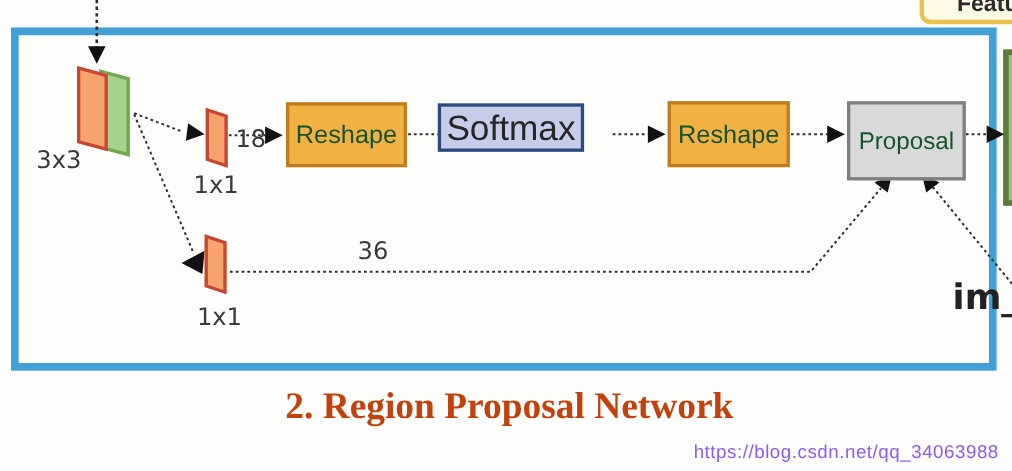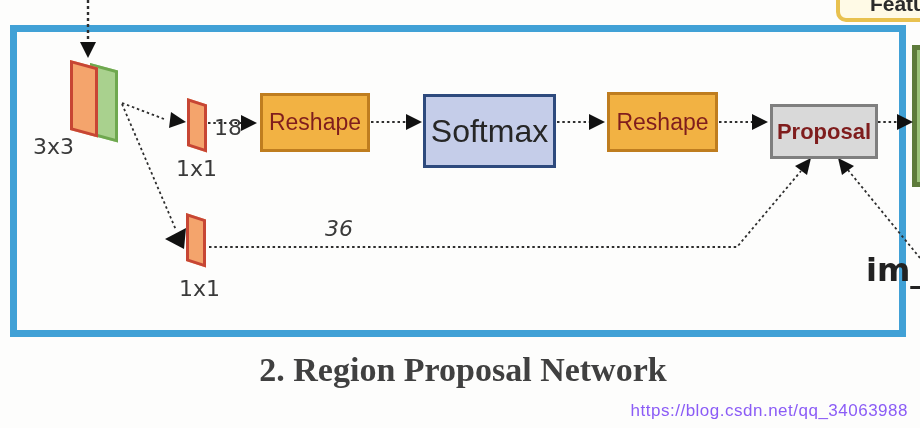--- a/index.html
+++ b/index.html
@@ -4,21 +4,21 @@
 <style>
   html,body{margin:0;padding:0;}
   body{width:920px;height:428px;overflow:hidden;background:#fdfdfc;position:relative;
        font-family:"Liberation Sans","DejaVu Sans",sans-serif;}
   .abs{position:absolute;}
   
   .frame{left:10px;top:25px;width:896px;height:312px;border:7px solid #41a1d6;
          box-sizing:border-box;background:transparent;}
   
   .node{display:flex;align-items:center;justify-content:center;box-sizing:border-box;
-        color:#7f1d1d;white-space:nowrap;}
+        color:#14532d;white-space:nowrap;}
   .node.orange{background:#f2b243;border:3px solid #bf7d1f;font-size:23px;}
   .node.blue{background:#c5cde9;border:3px solid #2e4a7d;font-size:32px;color:#262626;}
   .node.gray{background:#d9d9d9;border:3px solid #7f7f7f;font-size:22px;}
   
   .para{box-sizing:border-box;transform-origin:top left;}
   .para.orange{background:#f4a46c;border:3px solid #c74634;}
   .para.green{background:#a9d18e;border:3px solid #6fa84f;}
   .skew15{transform:skewY(15deg);}
   .skew18{transform:skewY(18deg);}
   
@@ -27,21 +27,21 @@
   .featbox{left:836px;top:-34px;width:132px;height:56px;background:#fffae6;
            border:4px solid #e8c14f;border-radius:10px;box-sizing:border-box;
            display:flex;align-items:flex-end;justify-content:center;
            font-size:21px;font-weight:bold;color:#2b2b2b;padding-bottom:2px;}
   .greenbox{left:912px;top:45px;width:60px;height:142px;background:#9cc27a;
             border:5px solid #5e7b3b;box-sizing:border-box;}
   .iminfo{left:866px;top:251px;font-size:32px;font-weight:bold;color:#222;
           font-family:"DejaVu Sans",sans-serif;}
   .caption{left:10px;right:4px;top:351px;text-align:center;
            font-family:"Liberation Serif","DejaVu Serif",serif;
-           font-weight:bold;font-size:34px;color:#404040;}
+           font-weight:bold;font-size:34px;color:#c2410c;}
   .watermark{right:12px;top:401px;font-size:17px;color:#8b5cf6;letter-spacing:.5px;}
   svg{position:absolute;left:0;top:0;pointer-events:none;}
   svg .dash{fill:none;stroke:#2e2e2e;stroke-width:1.8;stroke-dasharray:2.5 2.8;}
   svg .dash.thick{stroke-width:2.4;stroke-dasharray:3 3;}
   svg .head{fill:#111;stroke:none;}
 </style>
 </head>
 <body>
 
 <div class="abs frame"></div>
@@ -88,23 +88,23 @@
 <div class="abs para green skew15" style="left:90px;top:63px;width:28px;height:72px;"></div>
 <div class="abs para orange skew15" style="left:70px;top:60px;width:28px;height:70px;"></div>
 <div class="abs lbl" style="left:33px;top:134px;">3x3</div>
 
 <div class="abs para orange skew18" style="left:187px;top:98px;width:20px;height:48px;"></div>
 <div class="abs lbl" style="left:176px;top:156px;">1x1</div>
 <div class="abs lbl" style="left:214px;top:82px;margin-top:33px;">18</div>
 
 <div class="abs para orange skew18" style="left:186px;top:213px;width:20px;height:48px;"></div>
 <div class="abs lbl" style="left:179px;top:276px;">1x1</div>
-<div class="abs lbl" style="left:325px;top:216px;font-style:italic;">36</div>
+<div class="abs lbl" style="left:325px;top:216px;">36</div>
 
 <div class="abs node orange" style="left:260px;top:93px;width:110px;height:59px;">Reshape</div>
-<div class="abs node blue" style="left:423px;top:94px;width:133px;height:74px;">Softmax</div>
+<div class="abs node blue" style="left:398px;top:94px;width:133px;height:44px;">Softmax</div>
 <div class="abs node orange" style="left:607px;top:92px;width:111px;height:60px;">Reshape</div>
-<div class="abs node gray" style="left:770px;top:104px;width:108px;height:55px;font-weight:bold;">Proposal</div>
+<div class="abs node gray" style="left:770px;top:92px;width:108px;height:72px;">Proposal</div>
 
 <div class="abs iminfo">im_</div>
 
 <div class="abs caption">2. Region Proposal Network</div>
 <div class="abs watermark">https://blog.csdn.net/qq_34063988</div>
 
 </body></html>

